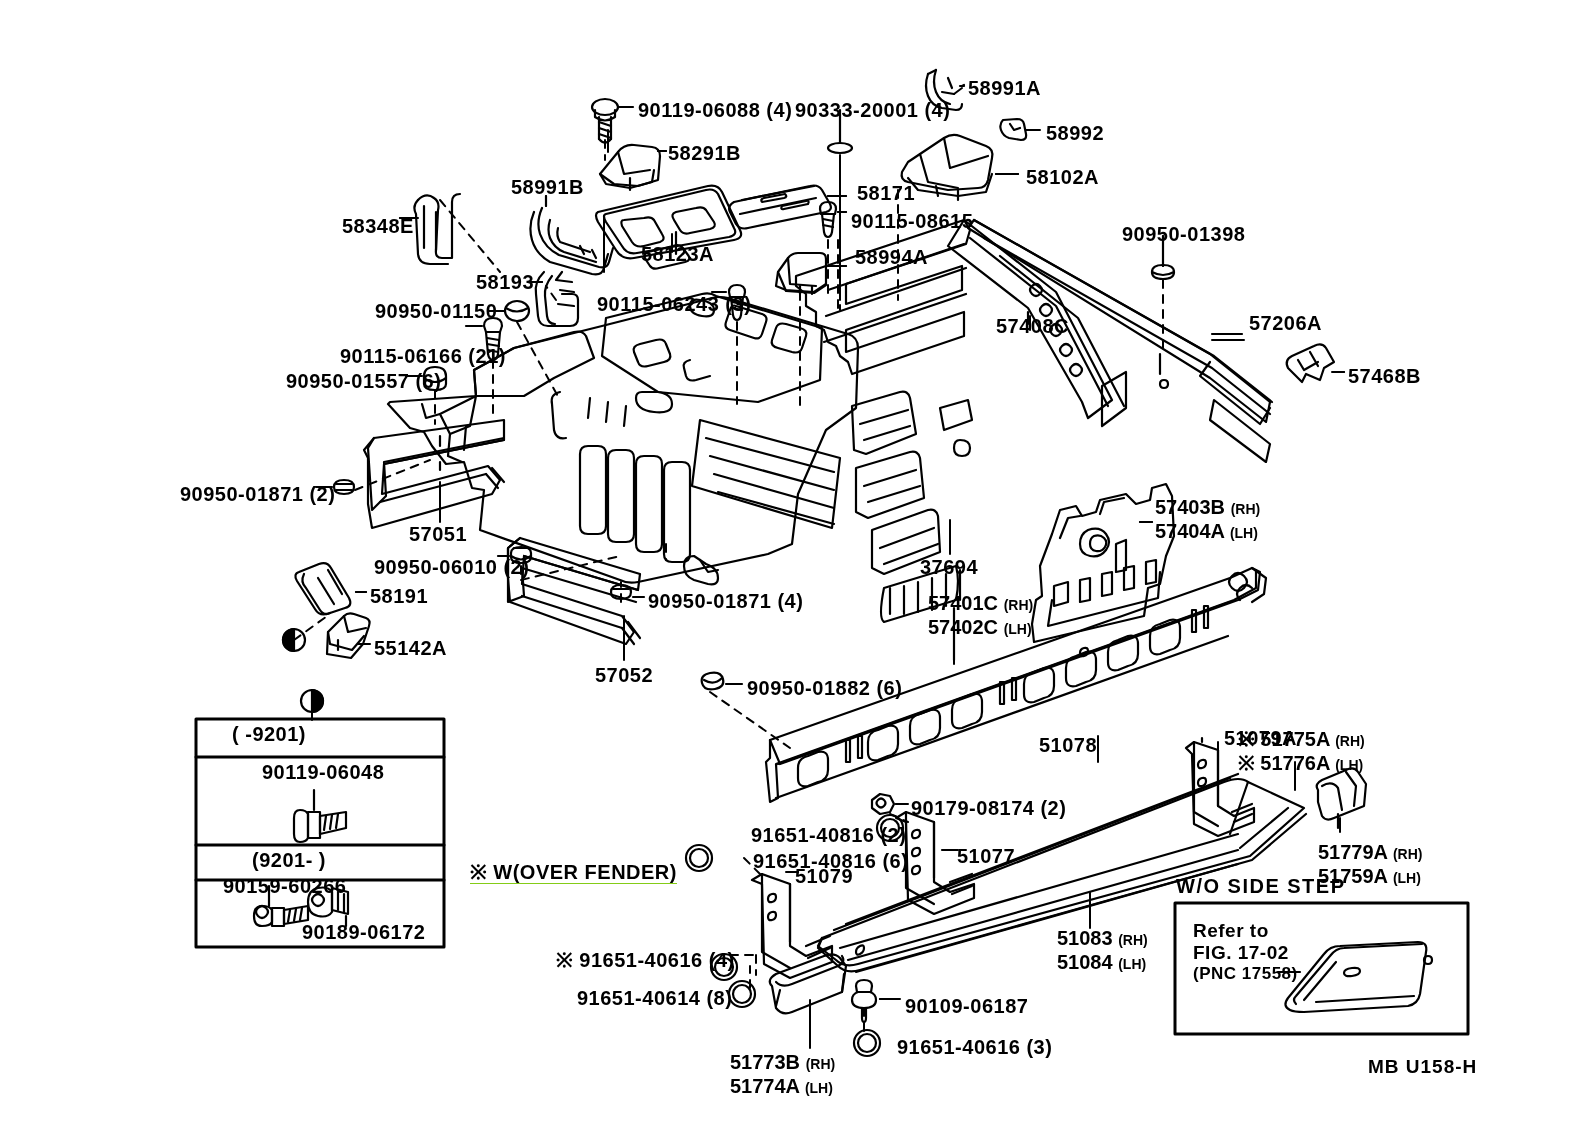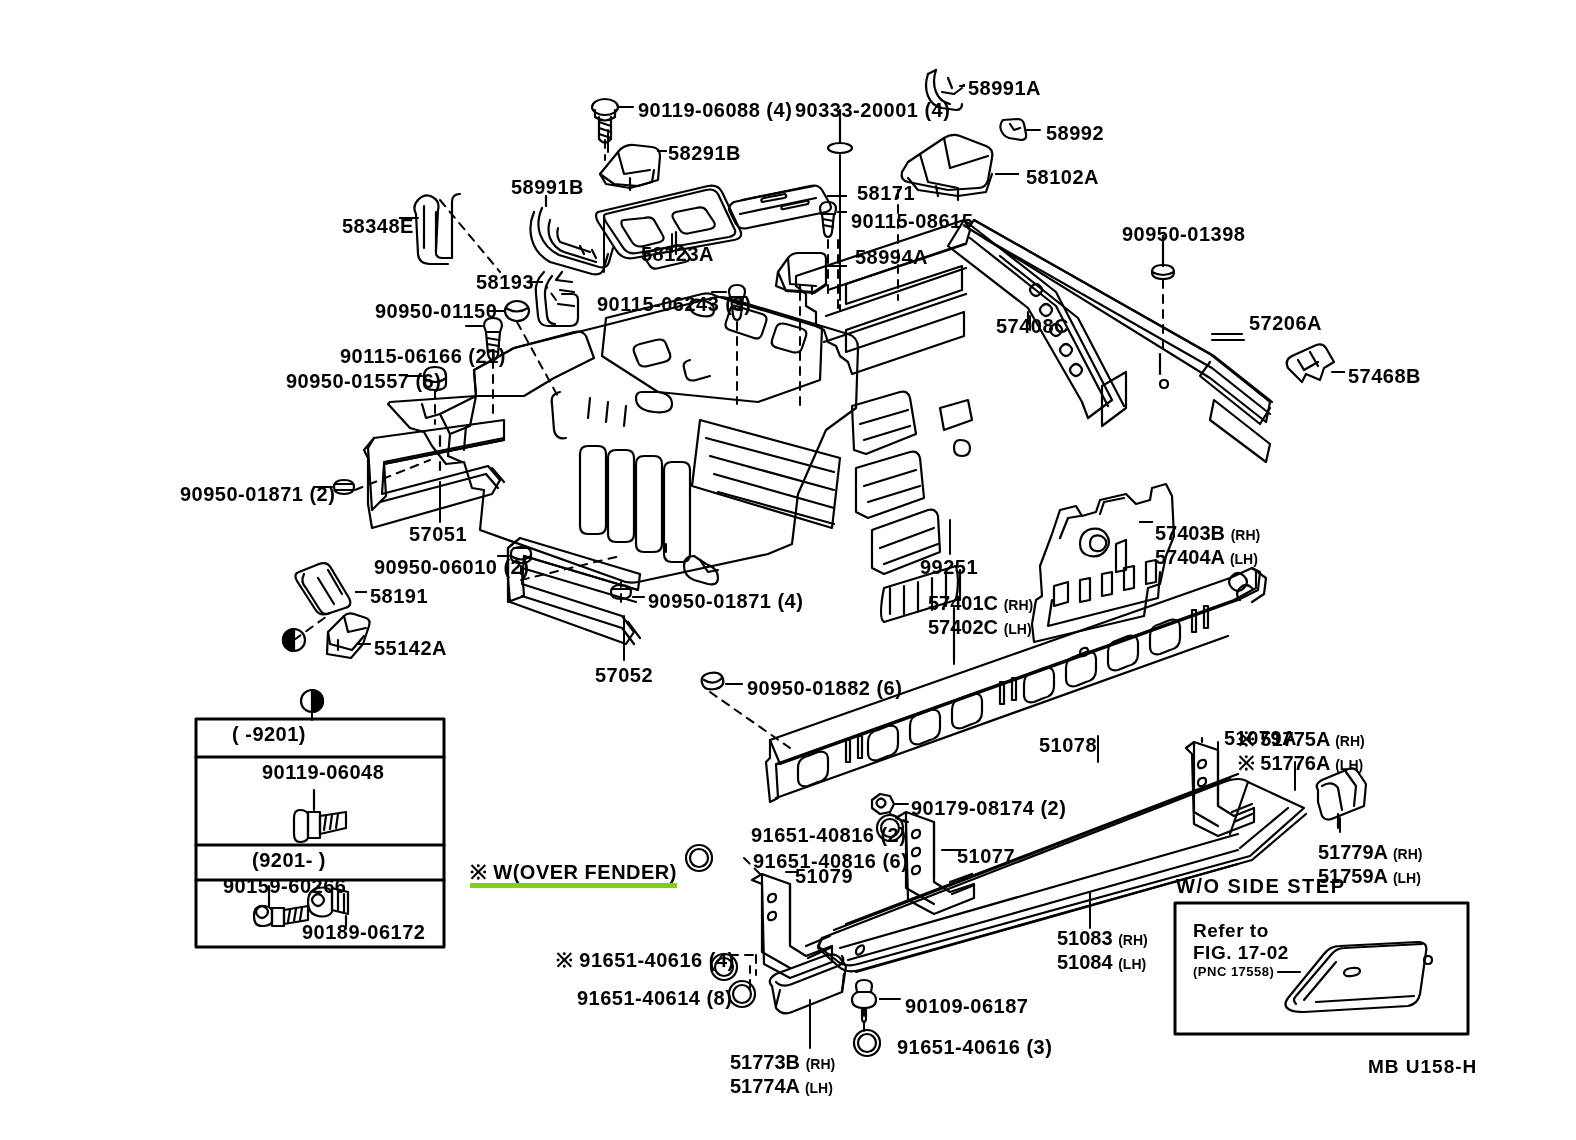--- a/index.html
+++ b/index.html
@@ -4,21 +4,21 @@
 <style>
   html,body{margin:0;padding:0;background:#ffffff;}
   body{width:1576px;height:1140px;position:relative;overflow:hidden;
        font-family:"Liberation Sans",sans-serif;color:#000;}
   #stage{position:absolute;left:0;top:0;width:1576px;height:1140px;}
   svg{position:absolute;left:0;top:0;width:1576px;height:1140px;overflow:visible;}
   .lbl{position:absolute;font-family:"Liberation Sans",sans-serif;font-weight:bold;
        font-size:20px;letter-spacing:0.5px;white-space:nowrap;line-height:1.0;}
   .tag2{position:absolute;font-weight:bold;font-size:20px;white-space:nowrap;line-height:22px;}
   .tag2 .s{font-size:14px;}
-  .underline{border-bottom:5px solid #84cc16;padding-bottom:1px;}
+  .underline{border-bottom:1px solid #84cc16;padding-bottom:1px;}
   .footer{position:absolute;font-weight:bold;font-size:19px;letter-spacing:1px;}
 </style>
 </head>
 <body>
 
 <div id="stage">
 
 <svg viewBox="0 0 1576 1140" xmlns="http://www.w3.org/2000/svg">
   <g fill="none" stroke="#000" stroke-width="2.2" stroke-linejoin="round" stroke-linecap="round">
 
@@ -547,21 +547,21 @@
       <div class="lbl" style="left: 996px; top: 316px;">57408C</div>
       <div class="lbl" style="left: 1249px; top: 313px;">57206A</div>
       <div class="lbl" style="left: 476px; top: 272px;">58193</div>
       <div class="lbl" style="left: 597px; top: 294px;">90115-06243 (3)</div>
       <div class="lbl" style="left: 375px; top: 301px;">90950-01150</div>
       <div class="lbl" style="left: 340px; top: 322px; margin-top: 24px;">90115-06166 (21)</div>
       <div class="lbl" style="left: 1348px; top: 366px;">57468B</div>
       <div class="lbl" style="left: 286px; top: 371px;">90950-01557 (6)</div>
       <div class="lbl" style="left: 180px; top: 484px;">90950-01871 (2)</div>
       <div class="lbl" style="left: 409px; top: 524px;">57051</div>
-      <div class="lbl" style="left: 920px; top: 557px;">99251</div>
+      <div class="lbl" style="left: 920px; top: 557px;">37694</div>
       <div class="lbl" style="left: 374px; top: 557px;">90950-06010 (2)</div>
       <div class="lbl" style="left: 370px; top: 586px;">58191</div>
       <div class="lbl" style="left: 648px; top: 591px;">90950-01871 (4)</div>
       <div class="lbl" style="left: 374px; top: 638px;">55142A</div>
       <div class="lbl" style="left: 595px; top: 665px;">57052</div>
       <div class="lbl" style="left: 747px; top: 678px;">90950-01882 (6)</div>
       <div class="lbl" style="left: 1224px; top: 728px;">51079A</div>
       <div class="lbl" style="left: 1039px; top: 735px;">51078</div>
       <div class="lbl" style="left: 911px; top: 798px;">90179-08174 (2)</div>
       <div class="lbl" style="left: 751px; top: 825px;">91651-40816 (2)</div>
@@ -569,21 +569,21 @@
       <div class="lbl" style="left: 753px; top: 851px;">91651-40816 (6)</div>
       <div class="lbl" style="left: 795px; top: 866px;">51079</div>
       <div class="lbl" style="left: 577px; top: 988px;">91651-40614 (8)</div>
       <div class="lbl" style="left: 905px; top: 996px;">90109-06187</div>
       <div class="lbl" style="left: 897px; top: 1037px;">91651-40616 (3)</div>
     </div>
 <div id="labels-star-layer">
       <div class="lbl" style="left: 556px; top: 950px;">※ 91651-40616 (4)</div>
     </div>
 <div id="labels-pair-layer">
-      <div class="tag2" style="left: 1155px; top: 522px;">
+      <div class="tag2" style="left: 1155px; top: 496px;">
         <div><span>57403B</span> <span class="s">(RH)</span></div>
         <div><span>57404A</span> <span class="s">(LH)</span></div>
       </div>
       <div class="tag2" style="left: 928px; top: 592px;">
         <div><span>57401C</span> <span class="s">(RH)</span></div>
         <div><span>57402C</span> <span class="s">(LH)</span></div>
       </div>
       <div class="tag2" style="left: 1238px; top: 728px;">
         <div><span>※ 51775A</span> <span class="s">(RH)</span></div>
         <div><span>※ 51776A</span> <span class="s">(LH)</span></div>
@@ -607,17 +607,17 @@
 <div class="lbl" style="left:252px;top:850px;">(9201-         )</div>
 <div class="lbl" style="left:223px;top:876px;">90159-60266</div>
 <div class="lbl" style="left:302px;top:922px;">90189-06172</div>
 
 <div class="lbl underline" style="left:470px;top:862px;">※ W(OVER FENDER)</div>
 
 <div class="lbl" style="left:1176px;top:876px;letter-spacing:1.5px;">W/O SIDE STEP</div>
 
 <div class="lbl" style="left:1193px;top:921px;font-size:19px;">Refer to</div>
 <div class="lbl" style="left:1193px;top:943px;font-size:19px;">FIG. 17-02</div>
-<div class="lbl" style="left:1193px;top:965px;font-size:13px;">(PNC 17558)</div>
+<div class="lbl" style="left:1193px;top:965px;font-size:17px;">(PNC 17558)</div>
 
 <div class="footer" style="left:1368px;top:1056px;">MB U158-H</div>
 
 </div>
 
 </body></html>

